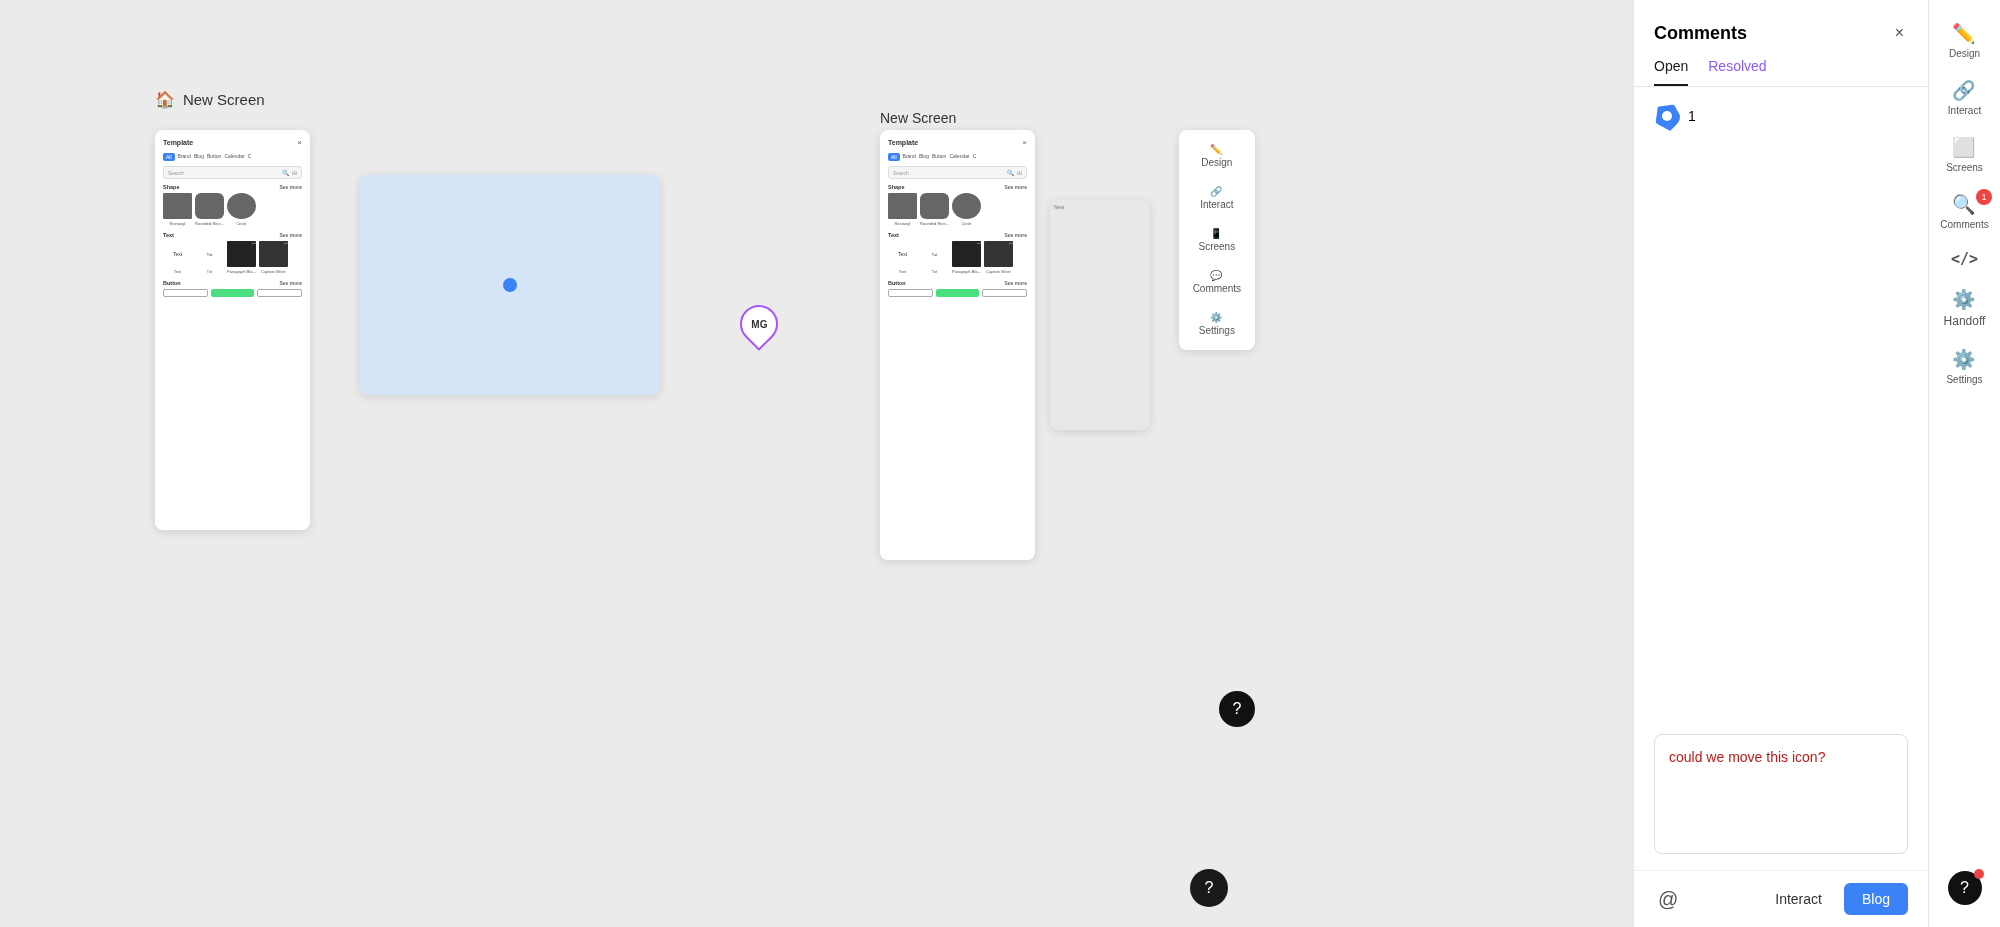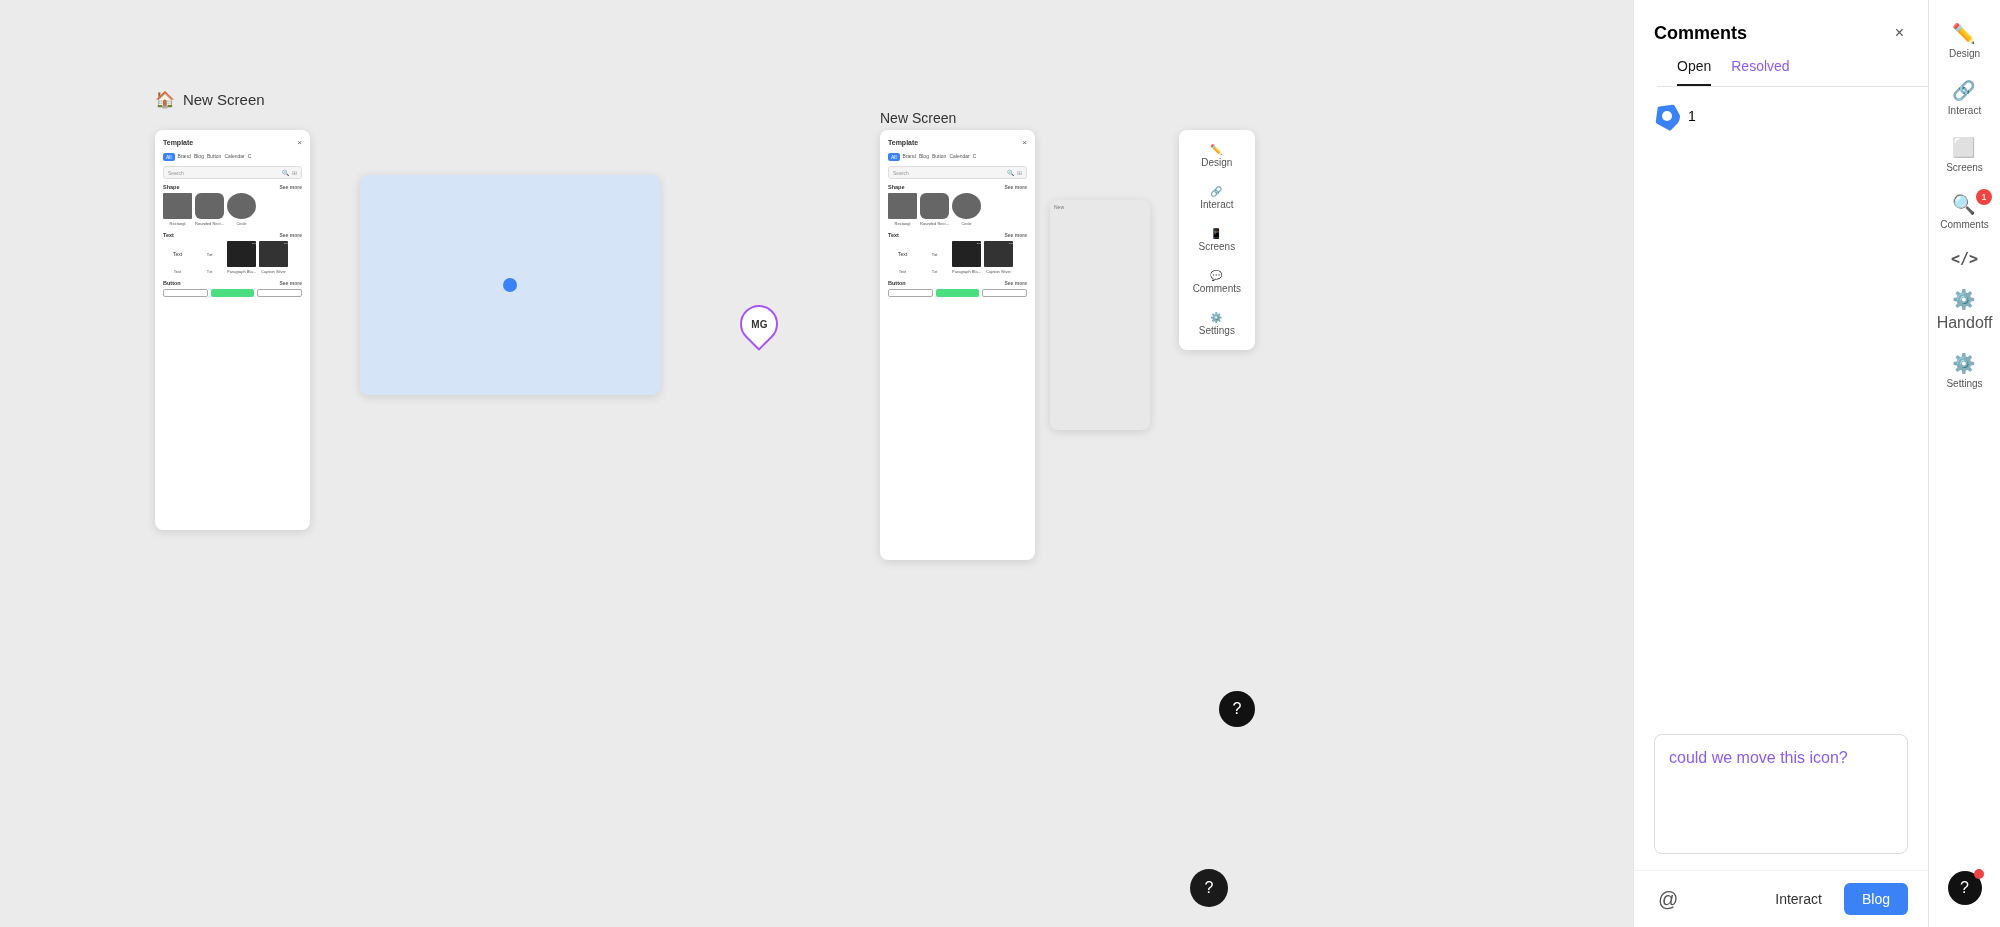--- a/index.html
+++ b/index.html
@@ -217,21 +217,20 @@
       background: none;
       border: none;
       padding: 4px;
     }
 
     .comments-tabs {
       display: flex;
       gap: 20px;
       padding: 12px 20px 0 20px;
       border-bottom: 1px solid #e5e5e5;
-      margin-left: 23px;
     }
 
     .comments-tab {
       padding-bottom: 10px;
       font-size: 14px;
       cursor: pointer;
       color: #8b5cf6;
       border-bottom: 2px solid transparent;
     }
 
@@ -266,22 +265,22 @@
       min-height: 120px;
       padding: 14px;
       font-size: 14px;
       color: #333;
       display: flex;
       flex-direction: column;
       justify-content: flex-start;
     }
 
     .comment-text {
-      font-size: 16px;
-      color: #8b5cf6;
+      font-size: 14px;
+      color: #b91c1c;
     }
 
     .comment-actions {
       display: flex;
       align-items: center;
       justify-content: space-between;
       padding: 12px 20px;
       border-top: 1px solid #f0f0f0;
     }
 
@@ -776,21 +775,21 @@
     </div>
     <span style="font-size:10px;color:#555;">Comments</span>
   </div>
 
   <div class="sidebar-icon-item">
     <span style="font-size:15px;font-weight:bold;font-family:monospace;">&lt;/&gt;</span>
   </div>
 
   <div class="sidebar-icon-item">
     <span style="font-size:19px;">⚙️</span>
-    <span style="font-size:16px;color:#555;">Handoff</span>
+    <span style="font-size:12px;color:#555;">Handoff</span>
   </div>
 
   <div class="sidebar-icon-item">
     <span style="font-size:19px;">⚙️</span>
     <span style="font-size:10px;color:#555;">Settings</span>
   </div>
 
   <div style="flex:1;"></div>
   <div class="sidebar-icon-item">
     <div style="width:34px;height:34px;background:#111;border-radius:50%;display:flex;align-items:center;justify-content:center;color:white;font-size:16px;position:relative;">

